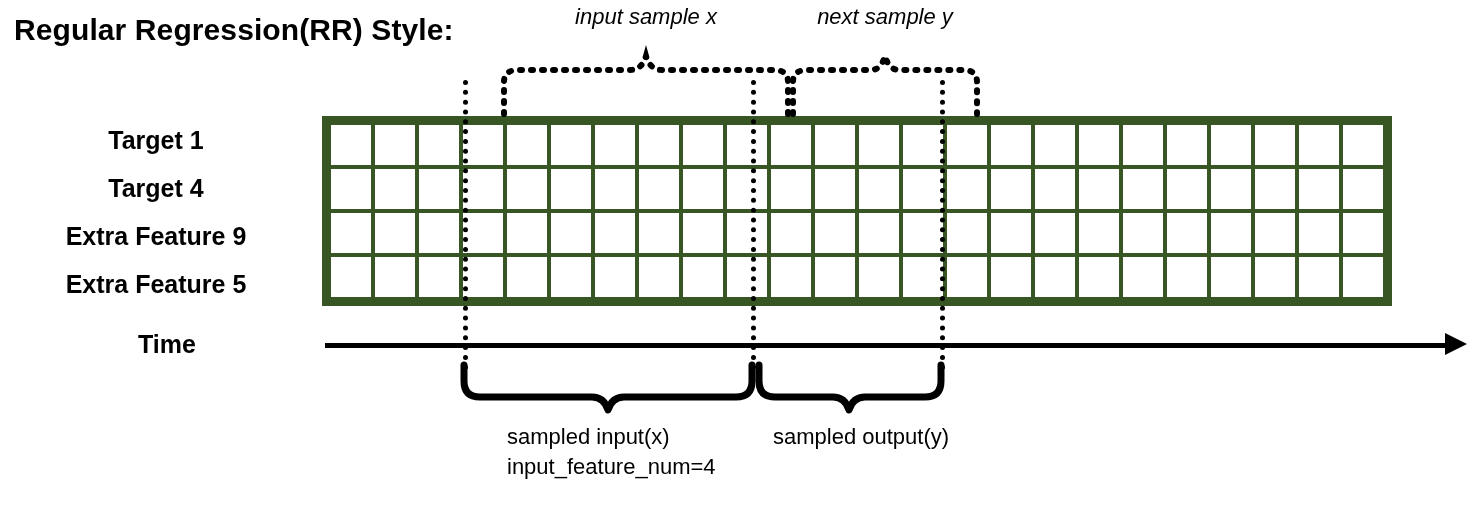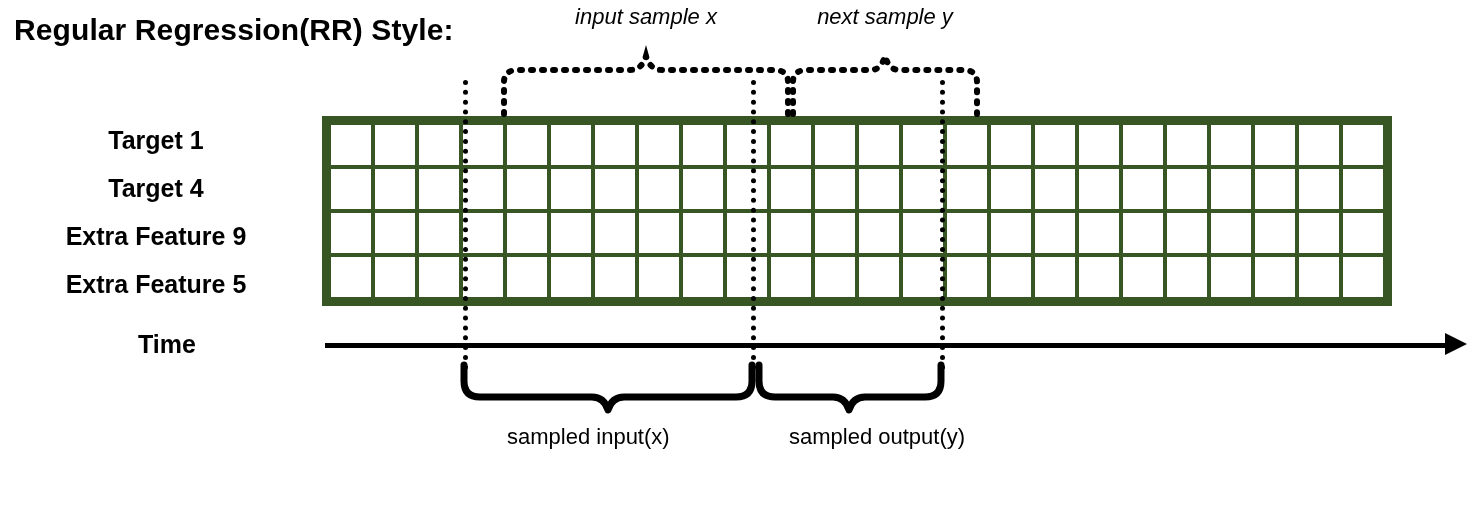--- a/index.html
+++ b/index.html
@@ -236,16 +236,17 @@
   </svg>
 </div>
 <div class="abs brace" style="left:755px;top:365px;">
   <svg width="190" height="48" viewBox="0 0 190 48" fill="none" stroke="#000" stroke-width="7" stroke-linecap="round" stroke-linejoin="round">
     <path d="M4 0 V16 Q4 32 20 32 H78 Q90 32 94 45 Q98 32 110 32 H170 Q186 32 186 16 V0"></path>
   </svg>
 </div>
 
 <div class="abs bottom-caption" style="left:507px;top:422px;">
   <div>sampled input(x)</div>
-</div>
-<div class="abs bottom-caption" style="left:773px;top:422px;margin-left:16px;">
+  <div>input_feature_num=4</div>
+</div>
+<div class="abs bottom-caption" style="left:773px;top:422px;">
   <div>sampled output(y)</div>
 </div>
 
 </body></html>

